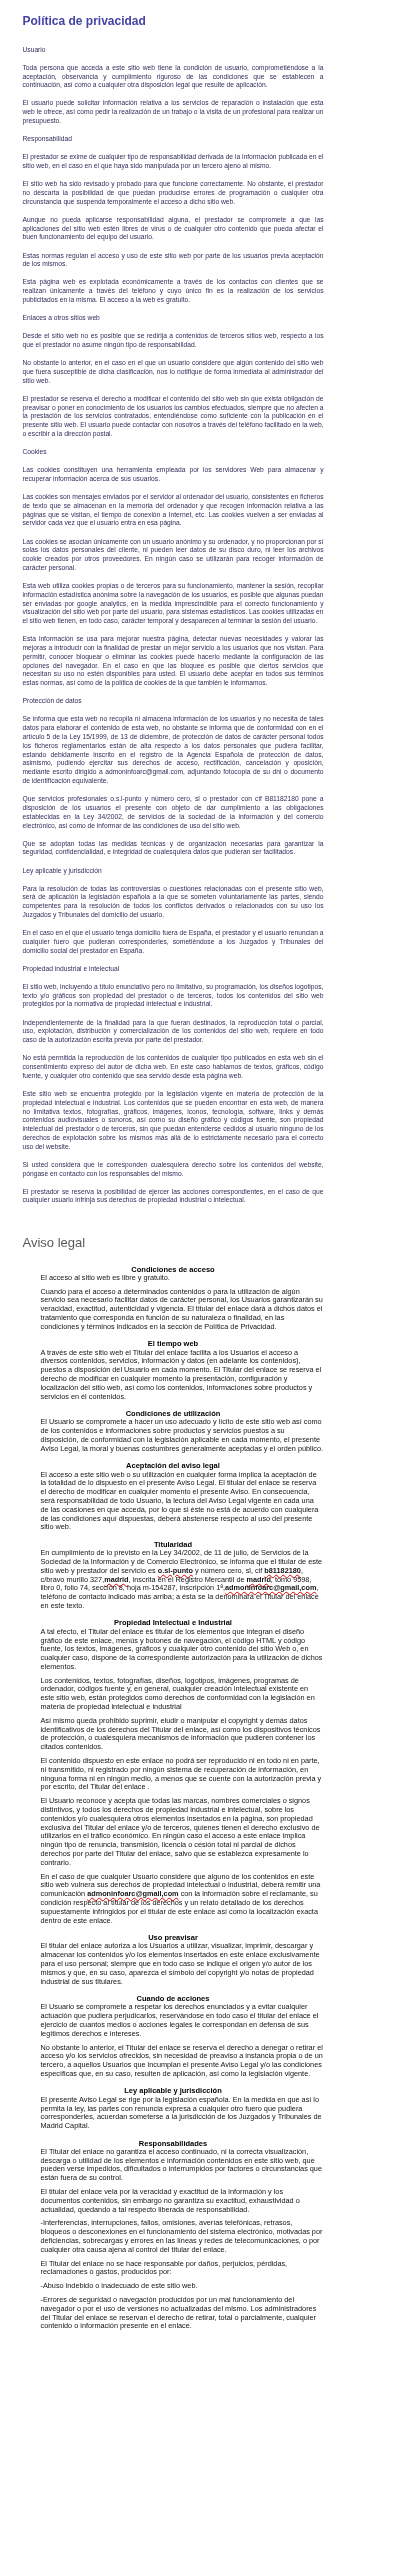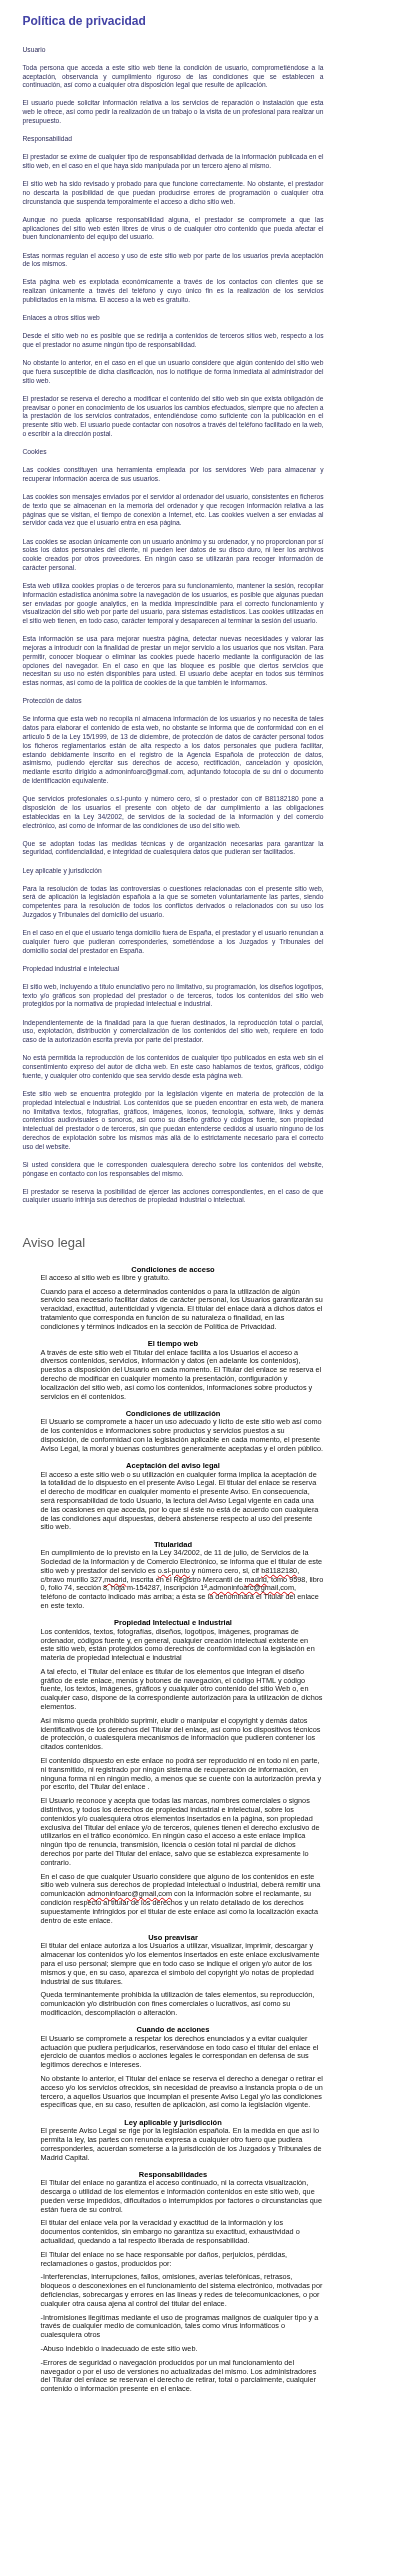--- a/index.html
+++ b/index.html
@@ -36,20 +36,21 @@
   }
   .al-para {
     font-size:7.3px; line-height:8.8px;
     color:var(--legal-text,#141414);
     margin:0 0 5px 18px;
   }
   .misspelled {
     text-decoration:underline wavy var(--squiggle,#e00000);
     text-decoration-thickness:0.5px;
     text-underline-offset:1.1px;
+    font-weight:bold;
   }
 </style>
 </head>
 <body>
 
 <div class="page">
 
   <section class="privacy">
     <h1 class="pp-title">Política de privacidad</h1>
     <div id="pp-sections">
@@ -97,39 +98,37 @@
         <p class="al-para">Cuando para el acceso a determinados contenidos o para la utilización de algún servicio sea necesario facilitar datos de carácter personal, los Usuarios garantizarán su veracidad, exactitud, autenticidad y vigencia. El titular del enlace dará a dichos datos el tratamiento  que corresponda en función de su naturaleza o finalidad, en las condiciones y términos indicados en la sección de Política de Privacidad.</p>
         <h3 class="al-heading">El tiempo web</h3>
         <p class="al-para">A través de este sitio web el Titular del enlace facilita a los Usuarios el acceso a diversos contenidos, servicios, información y datos (en adelante los contenidos), puestos a disposición del Usuario en cada momento. El Titular del enlace se reserva el derecho de modificar en cualquier momento la presentación, configuración y localización del sitio web, así como los contenidos, informaciones sobre productos y servicios en él contenidos.</p>
         <h3 class="al-heading">Condiciones de utilización</h3>
         <p class="al-para">El Usuario se compromete a hacer un uso adecuado y lícito de este sitio web así como de los contenidos e informaciones sobre productos y servicios puestos a su disposición, de conformidad con la legislación aplicable en cada momento, el presente Aviso Legal, la moral y buenas costumbres generalmente aceptadas y el orden público.</p>
         <h3 class="al-heading">Aceptación del aviso legal</h3>
         <p class="al-para">El acceso a este sitio web o su utilización en cualquier forma implica la aceptación de la totalidad de lo dispuesto en el presente Aviso Legal. El titular del enlace se reserva el derecho de modificar en cualquier momento el presente Aviso. En consecuencia, será responsabilidad de todo Usuario, la lectura del Aviso Legal vigente en cada una de las ocasiones en que acceda, por lo que si éste no está de acuerdo con cualquiera de las condiciones aquí dispuestas, deberá abstenerse respecto al uso del presente sitio web.</p>
         <h3 class="al-heading">Titularidad</h3>
         <p class="al-para">En cumplimiento de lo previsto en la Ley 34/2002, de 11 de julio, de Servicios de la Sociedad de la Información y de Comercio Electrónico, se informa que el titular de este sitio web y prestador del servicio es <span class="misspelled">o.sl-punto</span> y número cero, sl, cif <span class="misspelled">b81182180</span>, c/bravo murillo 327,<span class="misspelled">madrid</span>, inscrita en el Registro Mercantil de <span class="misspelled">madrid</span>, tomo 9598, libro 0, folio 74, sección 8, hoja m-154287, inscripción 1ª,<span class="misspelled">admoninfoarc@gmail,com</span>, teléfono de contacto indicado más arriba; a ésta se la denominará el Titular del enlace en este texto.</p>
         <h3 class="al-heading">Propiedad Intelectual e Industrial</h3>
+        <p class="al-para">A tal efecto, el Titular del enlace es titular de los elementos que integran el diseño gráfico de este enlace, menús y botones de navegación, el código HTML y código fuente, los textos, imágenes, gráficos y cualquier otro contenido del sitio Web o, en cualquier caso, dispone de la correspondiente autorización para la utilización de dichos elementos.</p>
         <p class="al-para">Los contenidos, textos, fotografías, diseños, logotipos, imágenes, programas de ordenador, códigos fuente y, en general, cualquier creación intelectual existente en este sitio web, están protegidos como derechos de conformidad con la legislación en materia de propiedad intelectual e industrial</p>
-        <p class="al-para">A tal efecto, el Titular del enlace es titular de los elementos que integran el diseño gráfico de este enlace, menús y botones de navegación, el código HTML y código fuente, los textos, imágenes, gráficos y cualquier otro contenido del sitio Web o, en cualquier caso, dispone de la correspondiente autorización para la utilización de dichos elementos.</p>
         <p class="al-para">Así mismo queda prohibido suprimir, eludir o manipular el copyright y demás datos identificativos de los derechos del Titular del enlace, así como los dispositivos técnicos de protección, o cualesquiera mecanismos  de información que pudieren contener los citados contenidos.</p>
         <p class="al-para">El contenido dispuesto en este enlace no podrá ser reproducido ni en todo ni en parte, ni transmitido, ni registrado por ningún sistema de recuperación de información, en ninguna forma ni en ningún medio, a menos que se cuente con la autorización previa y por escrito, del Titular del enlace .</p>
         <p class="al-para">El Usuario reconoce y acepta que todas las marcas,  nombres comerciales o signos distintivos, y todos los derechos de propiedad industrial e intelectual, sobre los contenidos y/o cualesquiera otros elementos insertados en la página,  son propiedad exclusiva del Titular del enlace y/o de terceros, quienes tienen el derecho exclusivo de utilizarlos en el tráfico económico. En ningún caso  el acceso a este enlace implica ningún tipo de renuncia, transmisión,  licencia o cesión total ni parcial de dichos derechos por parte del Titular del enlace,  salvo que se establezca expresamente lo contrario.</p>
         <p class="al-para">En el caso de que cualquier Usuario  considere que alguno de los contenidos en este sitio web vulnera sus derechos de propiedad intelectual o industrial, deberá remitir una comunicación <span class="misspelled">admoninfoarc@gmail,com</span> con la información sobre el reclamante,  su condición respecto al titular de los derechos y un relato detallado  de los derechos supuestamente infringidos por el titular de este enlace  así como la localización  exacta dentro de este enlace.</p>
         <h3 class="al-heading">Uso preavisar</h3>
         <p class="al-para">El titular del enlace autoriza a los Usuarios a utilizar,  visualizar,  imprimir,  descargar y almacenar  los contenidos y/o los elementos insertados en este enlace  exclusivamente para el uso personal; siempre que en todo caso  se indique el origen y/o autor de los mismos y que, en su caso, aparezca  el símbolo del copyright y/o notas de propiedad industrial de sus titulares.</p>
-        <p class="al-para">Queda terminantemente prohibida la utilización de tales  elementos, su reproducción, comunicación y/o distribución con fines comerciales o lucrativos,  así  como su modificación,  descompilación  o alteración.</p>
         <h3 class="al-heading">Cuando de acciones</h3>
         <p class="al-para">El Usuario se compromete a respetar los derechos enunciados y a evitar cualquier actuación que pudiera perjudicarlos, reservándose en todo caso  el titular del enlace  el ejercicio de cuantos medios o acciones legales  le correspondan en defensa de sus legítimos derechos e intereses.</p>
         <p class="al-para">No obstante lo anterior, el Titular del enlace  se reserva el derecho a denegar o retirar el acceso y/o los servicios ofrecidos, sin necesidad de preaviso a instancia  propia o de un tercero, a aquellos Usuarios que incumplan el presente Aviso Legal y/o las condiciones específicas que, en su caso, resulten de aplicación,  así  como la legislación vigente.</p>
         <h3 class="al-heading">Ley aplicable y jurisdicción</h3>
         <p class="al-para">El presente Aviso Legal se rige por la legislación española.  En la medida en que así  lo permita la ley, las partes con renuncia expresa a  cualquier otro fuero que pudiera corresponderles, acuerdan someterse a la jurisdicción de los Juzgados y Tribunales de Madrid Capital.</p>
         <h3 class="al-heading">Responsabilidades</h3>
         <p class="al-para">El Titular del enlace no garantiza  el acceso  continuado, ni la correcta visualización, descarga o utilidad de los elementos e información contenidos en este sitio web, que pueden verse impedidos, dificultados o interrumpidos por factores o circunstancias que están fuera de su control.</p>
         <p class="al-para">El titular del enlace vela por la veracidad y exactitud de la información y los documentos contenidos, sin embargo no garantiza  su exactitud, exhaustividad o actualidad,  quedando a tal respecto liberada de responsabilidad.</p>
+        <p class="al-para">-Interferencias, interrupciones, fallos, omisiones, averías telefónicas, retrasos, bloqueos o desconexiones en el funcionamiento del sistema electrónico, motivadas  por deficiencias, sobrecargas y errores en las  líneas  y redes de telecomunicaciones,  o por cualquier otra causa ajena  al control del titular del enlace.</p>
         <p class="al-para">El Titular del enlace no se hace responsable por daños, perjuicios, pérdidas, reclamaciones o gastos, producidos por:</p>
-        <p class="al-para">-Interferencias, interrupciones, fallos, omisiones, averías telefónicas, retrasos, bloqueos o desconexiones en el funcionamiento del sistema electrónico, motivadas  por deficiencias, sobrecargas y errores en las  líneas  y redes de telecomunicaciones,  o por cualquier otra causa ajena  al control del titular del enlace.</p>
-        <p class="al-para">-Intromisiones ilegítimas mediante el uso de programas malignos de cualquier tipo y a través de cualquier medio de comunicación,  tales  como virus informáticos o cualesquiera otros</p>
         <p class="al-para">-Abuso indebido o inadecuado  de este sitio web.</p>
         <p class="al-para">-Errores de seguridad o navegación producidos por un mal  funcionamiento del navegador o por el uso de versiones no actualizadas  del mismo.  Los administradores del Titular del enlace  se reservan el derecho de retirar, total  o parcialmente,  cualquier contenido o información presente en el enlace.</p>
       </div>
   </section>
 
 </div>
 
 
 </body></html>

